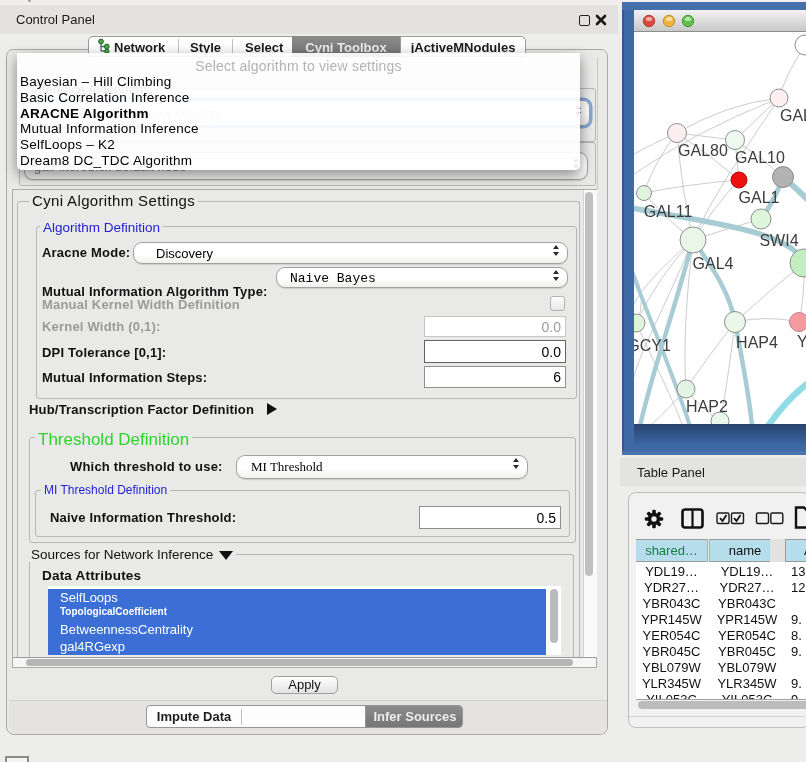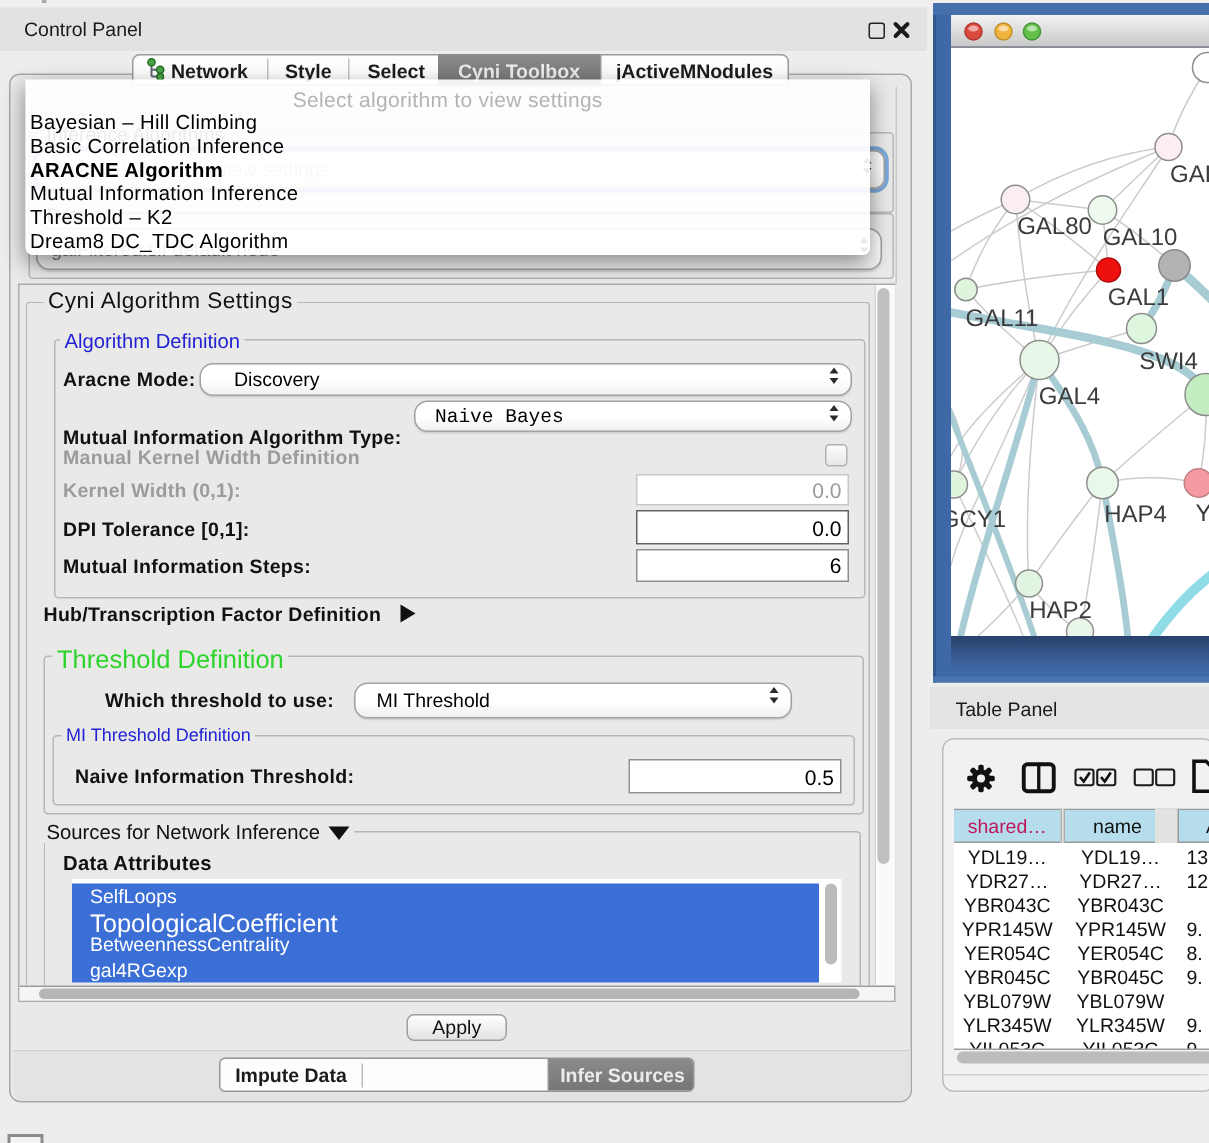--- a/index.html
+++ b/index.html
@@ -108,59 +108,59 @@
 <div class="tfield" style="left:424px;top:340px;width:142px;height:23px;border:1.5px solid #636363;color:#000;">0.0</div>
 <div class="lbl abs" style="left:42px;top:370px;">Mutual Information Steps:</div>
 <div class="tfield" style="left:424px;top:366px;width:142px;height:22px;border:1px solid #8f8f8f;color:#000;">6</div>
 
 <div class="lbl abs" style="left:29px;top:402px;">Hub/Transcription Factor Definition</div>
 <div class="abs" style="left:267px;top:403px;width:0;height:0;border-top:6px solid transparent;border-bottom:6px solid transparent;border-left:10px solid #111;"></div>
 
 <div class="gbox" style="left:29px;top:437px;width:545px;height:104px;"></div>
 <div class="gtitle" style="left:35px;top:430px;color:#2cd42c;font-size:17px;">Threshold Definition</div>
 <div class="lbl abs" style="left:70px;top:459px;">Which threshold to use:</div>
-<div class="combo" style="left:236px;top:455px;width:290px;height:22px;">
+<div class="combo" style="left:236px;top:455px;width:290px;height:22px;font-family:Liberation Serif, serif;">
   <div class="ct" style="left:14px;">MI Threshold</div>
   <div class="arr" style="top:2px;">
       <div class="up"></div>
       <div class="dn"></div>
     </div>
 </div>
 <div class="gbox" style="left:35px;top:490px;width:533px;height:45px;"></div>
 <div class="gtitle" style="left:41px;top:483px;color:#2222d6;font-size:12px;">MI Threshold Definition</div>
 <div class="lbl abs" style="left:50px;top:510px;">Naive Information Threshold:</div>
 <div class="tfield" style="left:419px;top:506px;width:142px;height:23px;border:1px solid #8f8f8f;color:#000;">0.5</div>
 
 <div class="abs" style="left:29px;top:554px;width:545px;height:103px;border:1px solid #b7b7b7;border-bottom:none;border-radius:3px 3px 0 0;box-sizing:border-box;"></div>
 <div class="gtitle" style="left:28px;top:547px;color:#111;font-size:13.5px;">Sources for Network Inference <span style="display:inline-block;width:0;height:0;border-left:7px solid transparent;border-right:7px solid transparent;border-top:9px solid #111;vertical-align:middle;margin-left:2px;"></span></div>
 <div class="lbl abs" style="left:42px;top:568px;font-size:13.5px;">Data Attributes</div>
 
 <div class="abs" style="left:48px;top:586px;width:513px;height:69px;background:#fff;"></div>
 <div class="abs" style="left:48px;top:589px;width:498px;height:66px;background:#3b6fd6;"></div>
 <div class="abs" style="left:60px;top:590px;font-size:13px;color:#fff;">SelfLoops</div>
-<div class="abs" style="left:60px;top:606px;font-size:17px;color:#fff;">TopologicalCoefficient</div>
+<div class="abs" style="left:60px;top:606px;font-size:10px;color:#fff;font-weight:bold;">TopologicalCoefficient</div>
 <div class="abs" style="left:60px;top:622px;font-size:13px;color:#fff;">BetweennessCentrality</div>
 <div class="abs" style="left:60px;top:639px;font-size:13px;color:#fff;">gal4RGexp</div>
 <div class="abs" style="left:550px;top:589px;width:8px;height:54px;background:#bbb;border-radius:4px;"></div>
 
 <div class="abs" style="left:583px;top:190px;width:13px;height:467px;background:#fafafa;border-left:1px solid #d5d5d5;"></div>
 <div class="abs" style="left:585px;top:192px;width:8px;height:384px;background:#c0c0c0;border-radius:4px;"></div>
 <div class="abs" style="left:13px;top:657px;width:583px;height:10px;background:#f5f5f5;border-top:1px solid #9a9a9a;box-sizing:border-box;"></div>
 <div class="abs" style="left:26px;top:659px;width:547px;height:7px;background:#b5b5b5;border-radius:3.5px;"></div>
 
 <div class="abs" style="left:597px;top:58px;width:1px;height:131px;background:#c8c8c7;"></div>
 
 <div class="abs" style="left:17px;top:53px;width:563px;height:117px;background:rgba(255,255,255,0.91);
  border-radius:0 0 5px 5px;box-shadow:0 5px 14px rgba(0,0,0,0.45);"></div>
 <div class="abs" style="left:17px;top:58px;width:563px;text-align:center;font-size:14px;letter-spacing:0.2px;color:#b3b3b3;">Select algorithm to view settings</div>
 <div class="abs" style="left:20px;top:74px;font-size:13.5px;letter-spacing:0.25px;color:#000;">Bayesian – Hill Climbing</div>
 <div class="abs" style="left:20px;top:90px;font-size:13.5px;letter-spacing:0.25px;color:#000;">Basic Correlation Inference</div>
 <div class="abs" style="left:20px;top:106px;font-size:13.5px;letter-spacing:0.25px;color:#000;font-weight:bold;">ARACNE Algorithm</div>
 <div class="abs" style="left:20px;top:121px;font-size:13.5px;letter-spacing:0.25px;color:#000;">Mutual Information Inference</div>
-<div class="abs" style="left:20px;top:137px;font-size:13.5px;letter-spacing:0.25px;color:#000;">Threshold – K2</div>
+<div class="abs" style="left:20px;top:137px;font-size:13.5px;letter-spacing:0.25px;color:#000;">SelfLoops – K2</div>
 <div class="abs" style="left:20px;top:153px;font-size:13.5px;letter-spacing:0.25px;color:#000;">Dream8 DC_TDC Algorithm</div>
 
 <div class="abs" style="left:271px;top:676px;width:67px;height:18px;border:1px solid #9f9f9f;border-radius:5px;
  background:linear-gradient(#ffffff,#e2e2e2);box-sizing:border-box;text-align:center;font-size:13px;color:#111;line-height:16px;">Apply</div>
 <div class="abs" style="left:9px;top:700px;width:598px;height:34px;background:#e4e3e2;border-top:1px solid #d0d0cf;border-radius:0 0 8px 8px;box-sizing:border-box;"></div>
 <div class="abs" style="left:146px;top:705px;width:317px;height:23px;border:1px solid #959595;border-radius:4px;
  background:#fdfdfd;box-sizing:border-box;overflow:hidden;">
   <div class="abs" style="left:219px;top:0;width:98px;height:23px;background:linear-gradient(#8b8b8b,#747474);"></div>
   <div class="abs" style="left:94px;top:3px;width:1px;height:16px;background:#bdbdbd;"></div>
   <div class="abs" style="left:218px;top:0;width:1px;height:23px;background:#959595;"></div>
@@ -287,21 +287,21 @@
     <path d="M92 26 l2.5 3 l4 -6"></path>
     <path d="M106 26 l2.5 3 l4 -6"></path>
   </g>
   <path d="M168 15.5 h8 l5 5 v15 h-13 Z" fill="none" stroke="#111" stroke-width="2.4"></path>
 </svg>
 
 <div class="abs" style="left:636px;top:539px;width:170px;height:161px;background:#fff;overflow:hidden;">
   <div class="abs" style="left:0;top:0;width:300px;height:23px;background:#b6ddeb;border-top:1px solid #9a9a9a;border-bottom:1px solid #9a9a9a;box-sizing:border-box;"></div>
   <div class="abs" style="left:71px;top:0;width:3px;height:23px;background:#e9e9e8;border-left:1px solid #adadad;border-right:1px solid #adadad;box-sizing:border-box;"></div>
   <div class="abs" style="left:134px;top:0;width:16px;height:23px;background:#e2e2e1;border-right:1px solid #9a9a9a;box-sizing:border-box;"></div>
-  <div class="abs" style="left:0;top:4px;width:71px;text-align:center;font-size:13px;color:#be185d;">shared…</div>
+  <div class="abs" style="left:0;top:4px;width:71px;text-align:center;font-size:13px;color:#15803d;">shared…</div>
   <div class="abs" style="left:74px;top:4px;width:70px;text-align:center;font-size:13px;color:#111;">name</div>
   <div class="abs" style="left:168px;top:4px;font-size:13px;color:#111;">A</div>
   <div class="abs" style="left:0;top:25px;width:71px;text-align:center;font-size:13px;color:#111;">YDL19…</div>
   <div class="abs" style="left:74px;top:25px;width:74px;text-align:center;font-size:13px;color:#111;">YDL19…</div>
   <div class="abs" style="left:155px;top:25px;font-size:13px;color:#111;">13</div>
   <div class="abs" style="left:0;top:41px;width:71px;text-align:center;font-size:13px;color:#111;">YDR27…</div>
   <div class="abs" style="left:74px;top:41px;width:74px;text-align:center;font-size:13px;color:#111;">YDR27…</div>
   <div class="abs" style="left:155px;top:41px;font-size:13px;color:#111;">12</div>
   <div class="abs" style="left:0;top:57px;width:71px;text-align:center;font-size:13px;color:#111;">YBR043C</div>
   <div class="abs" style="left:74px;top:57px;width:74px;text-align:center;font-size:13px;color:#111;">YBR043C</div>

